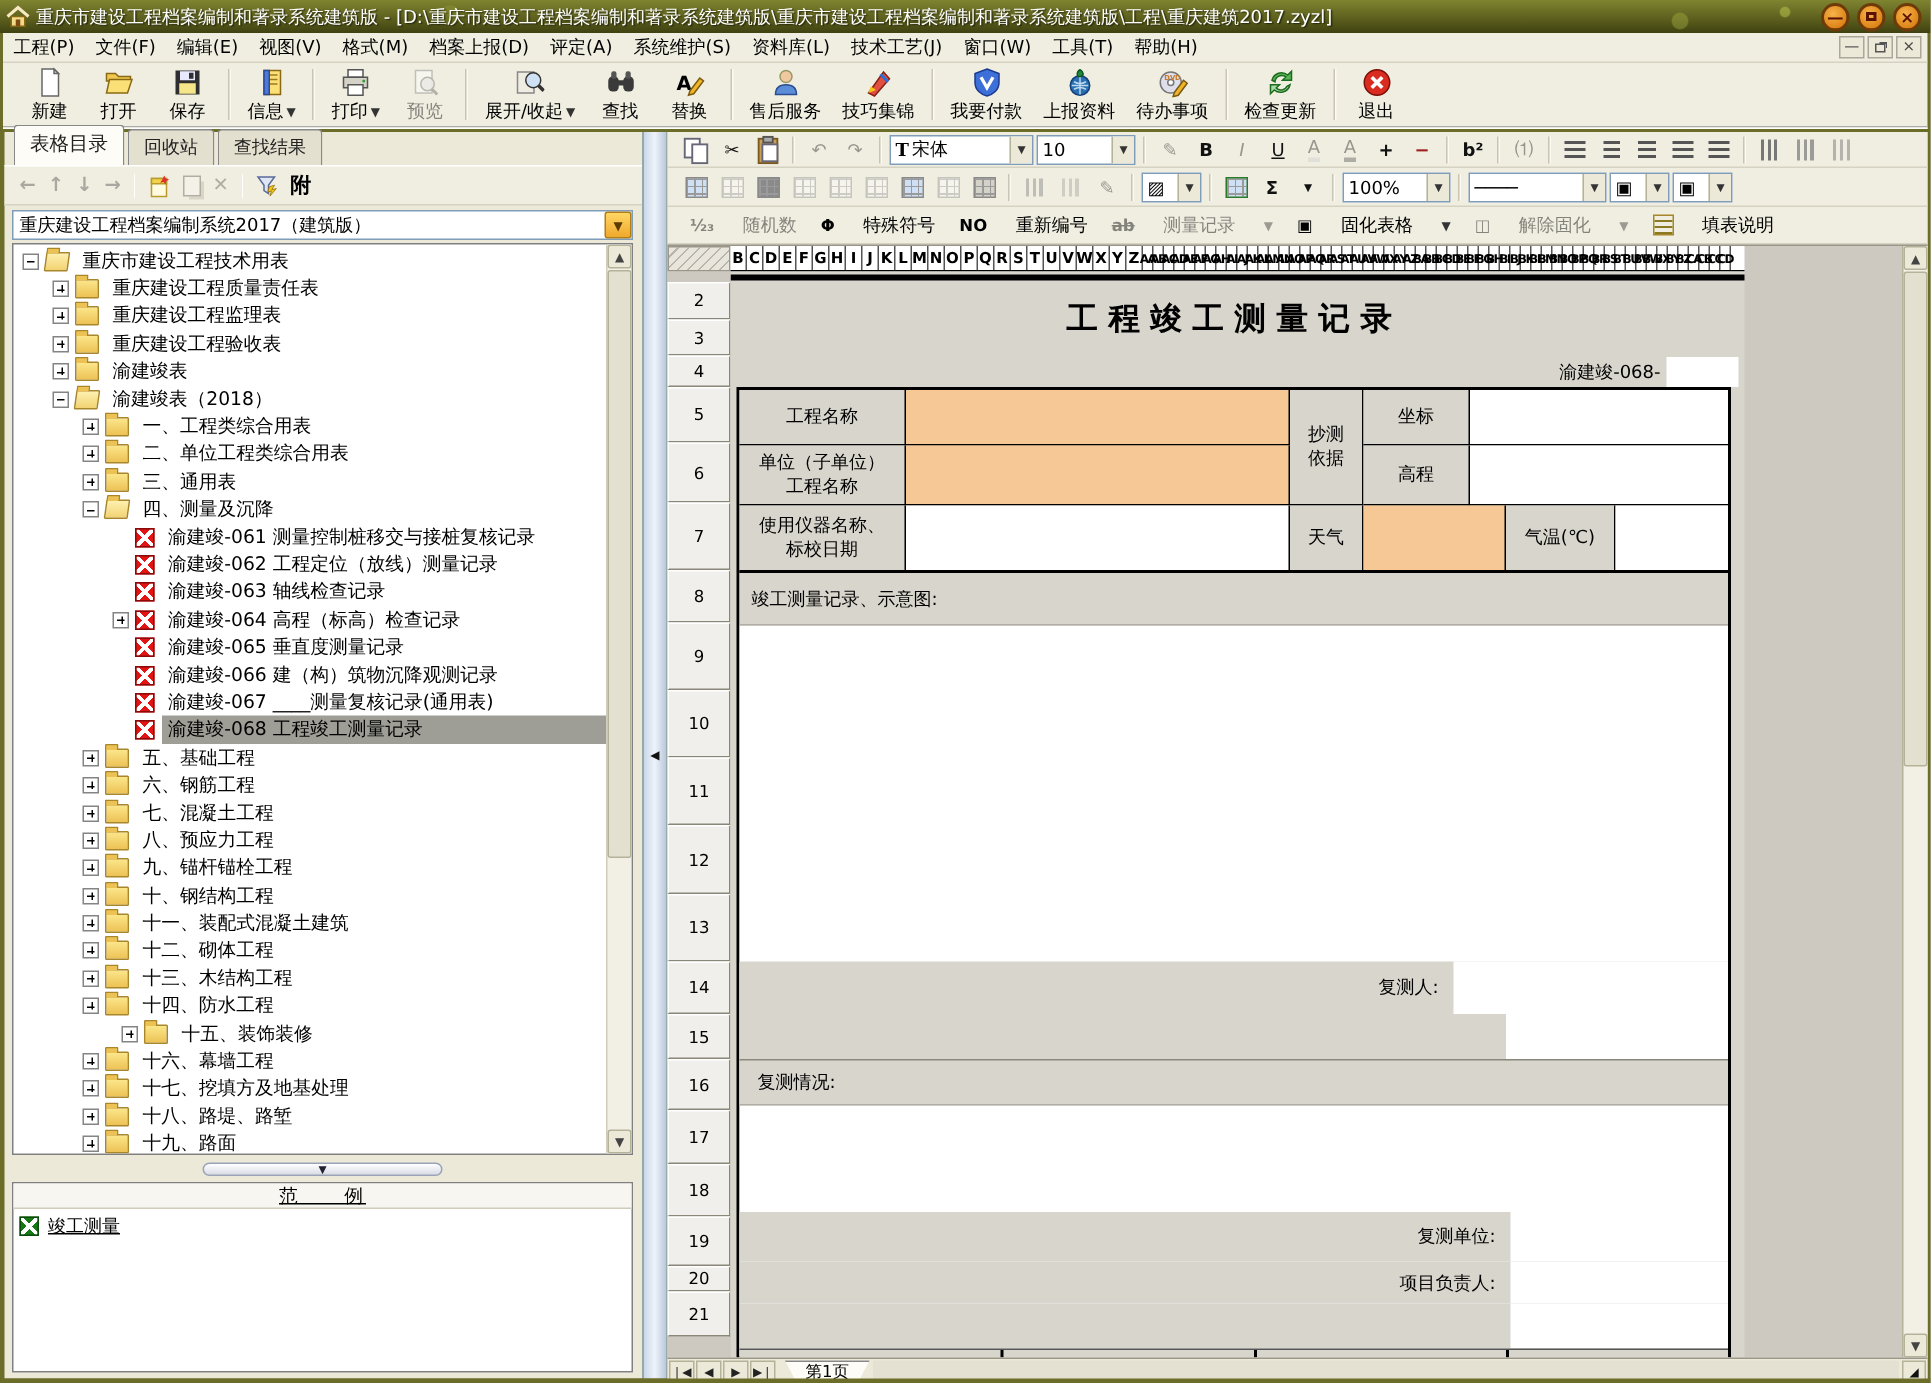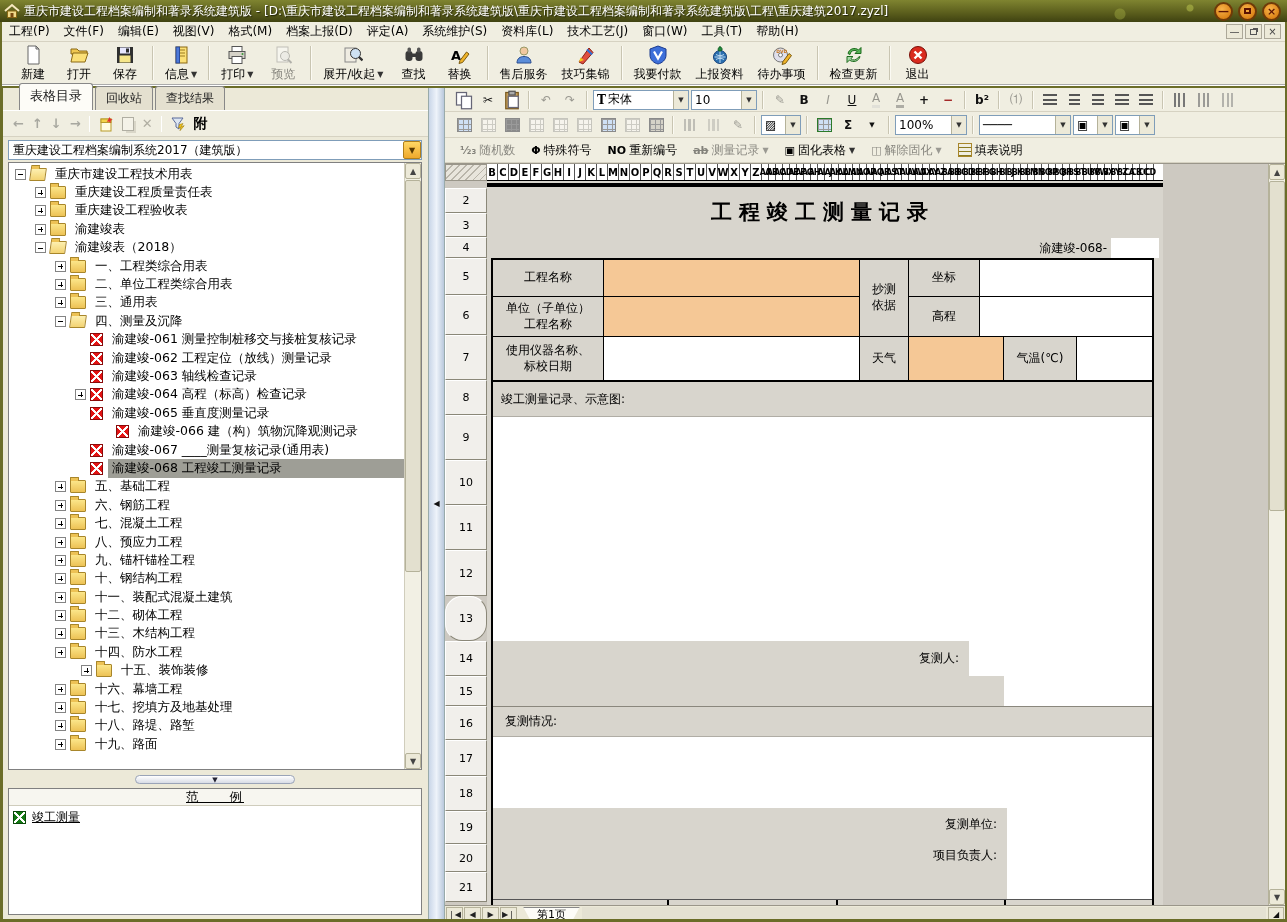--- a/index.html
+++ b/index.html
@@ -38,21 +38,21 @@
   .tbtn { min-width:46px; padding:2px 6px 1px; display:flex; flex-direction:column; align-items:center;
     justify-content:center; gap:1px; cursor:pointer; border:1px solid transparent; }
   .tbtn .ic { width:20px; height:20px; }
   .tbtn .lb { font-size:12px; color:#000; white-space:nowrap; display:flex; align-items:center; gap:2px; }
   .tbtn.dis { opacity:.45; filter:grayscale(.9); }
   .tsep-v { width:2px; margin:4px 4px; border-left:1px solid #c9c5b2; border-right:1px solid #fbfaf3; }
   .ddarr { font-size:8px; color:#333; }
 
   
   .left { position:absolute; left:3px; top:88px; width:425px; height:831px; background:#ece9d8; }
-  .ltabs { position:absolute; left:16px; top:0; height:22px; display:flex; align-items:flex-end; }
+  .ltabs { position:absolute; left:6px; top:0; height:22px; display:flex; align-items:flex-end; }
   .ltab { padding:3px 10px 3px; border:1px solid #888; border-bottom:none; background:#e4e0cf;
     border-radius:3px 3px 0 0; margin-right:2px; font-size:12px; cursor:pointer; color:#222; }
   .ltab.active { background:#fdfcf7; padding-bottom:5px; font-size:13px; }
   .ttools { position:absolute; left:0; top:22px; width:425px; height:27px; background:#f0eee1;
     border-top:1px solid #fff; border-bottom:1px solid #d6d2c2; display:flex; align-items:center; padding-left:10px; gap:8px; }
   .ttools .nav { color:#a8a8a0; font-size:13px; font-weight:bold; cursor:default; }
   .ttools .sep { width:1px; height:16px; background:#c9c5b2; border-right:1px solid #fff; }
   .ttools .tic { width:16px; height:16px; cursor:pointer; }
   .ttools .gray-x { color:#b0aea2; font-size:13px; font-weight:bold; }
   .gray-copy { width:12px; height:14px; border:1px solid #b0aea2; background:#f4f2e8; box-shadow:3px 3px 0 -1px #d9d6c8; }
@@ -122,21 +122,21 @@
   .combo .arr { margin-left:auto; width:15px; height:100%; background:#ece9d8; border-left:1px solid #b5b29a;
     font-size:7px; display:flex; align-items:center; justify-content:center; color:#333; }
   .combo .pre { font-family:"DejaVu Serif","Liberation Serif",serif; font-weight:bold; margin-right:2px; }
   .gi { width:15px; height:14px; border:1px solid #8a8a8a; background-image:
       repeating-linear-gradient(to right,#9a9a9a 0 1px,transparent 1px 5px),
       repeating-linear-gradient(to bottom,#9a9a9a 0 1px,transparent 1px 5px);
       background-color:#fff; }
   .gi.blue { background-color:#cfe0f5; }
   .bars { width:14px; height:12px; background:repeating-linear-gradient(to bottom,#555 0 2px,transparent 2px 4.5px); }
   .vbars { width:13px; height:14px; background:repeating-linear-gradient(to right,#777 0 2px,transparent 2px 4.5px); }
-  .cbn { display:flex; align-items:center; gap:3px; padding:2px 6px; cursor:pointer; border:1px solid transparent;
+  .cbn { display:flex; align-items:center; gap:19px; padding:2px 6px; cursor:pointer; border:1px solid transparent;
     font-size:12px; color:#000; white-space:nowrap; }
   .cbn.dis { opacity:.45; }
   .ci { font-weight:bold; font-size:11px; }
   .ci.note { width:14px; height:14px; background:linear-gradient(#fff8c8,#f3dd6a); border:1px solid #a8862b;
     background-image:repeating-linear-gradient(to bottom,transparent 0 3px,#8a7a20 3px 4px); }
 
   
   .sheet { position:absolute; left:0; top:75px; width:840px; height:742px; background:#cdc9c1; border-top:1px solid #9a968a; }
   .corner { position:absolute; left:0; top:0; width:42px; height:17px; background:#e8e5dc; border:1px solid #9a968a;
     background-image:repeating-linear-gradient(135deg, transparent 0 4px, #b9b5aa 4px 5px); }
@@ -412,20 +412,25 @@
           <span class="tlabel">重庆市建设工程技术用表</span>
         </div>
         <div class="trow" style="padding-left: 26px;">
           <span class="exp plus"></span>
           <span class="tico ico-folder"></span>
           <span class="tlabel">重庆建设工程质量责任表</span>
         </div>
         <div class="trow" style="padding-left: 26px;">
           <span class="exp plus"></span>
           <span class="tico ico-folder"></span>
+          <span class="tlabel">重庆建设工程监理表</span>
+        </div>
+        <div class="trow" style="padding-left: 26px;">
+          <span class="exp plus"></span>
+          <span class="tico ico-folder"></span>
           <span class="tlabel">重庆建设工程验收表</span>
         </div>
         <div class="trow" style="padding-left: 26px;">
           <span class="exp plus"></span>
           <span class="tico ico-folder"></span>
           <span class="tlabel">渝建竣表</span>
         </div>
         <div class="trow" style="padding-left: 26px;">
           <span class="exp"></span>
           <span class="tico ico-folder-open"></span>
@@ -469,21 +474,21 @@
         <div class="trow" style="padding-left: 66px;">
           <span class="exp plus"></span>
           <span class="tico ico-form"></span>
           <span class="tlabel">渝建竣-064 高程（标高）检查记录</span>
         </div>
         <div class="trow" style="padding-left: 66px;">
           <span class="noexp"></span>
           <span class="tico ico-form"></span>
           <span class="tlabel">渝建竣-065 垂直度测量记录</span>
         </div>
-        <div class="trow" style="padding-left: 92px;">
+        <div class="trow" style="padding-left: 66px;">
           <span class="noexp"></span>
           <span class="tico ico-form"></span>
           <span class="tlabel">渝建竣-066 建（构）筑物沉降观测记录</span>
         </div>
         <div class="trow" style="padding-left: 66px;">
           <span class="noexp"></span>
           <span class="tico ico-form"></span>
           <span class="tlabel">渝建竣-067 ____测量复核记录(通用表)</span>
         </div>
         <div class="trow" style="padding-left: 66px;">
@@ -871,28 +876,28 @@
         <div class="rowcell" style="height: 24px;">3</div>
         <div class="rowcell" style="height: 21px;">4</div>
         <div class="rowcell" style="height: 37px;">5</div>
         <div class="rowcell" style="height: 40px;">6</div>
         <div class="rowcell" style="height: 45px;">7</div>
         <div class="rowcell" style="height: 35px;">8</div>
         <div class="rowcell" style="height: 45px;">9</div>
         <div class="rowcell" style="height: 45px;">10</div>
         <div class="rowcell" style="height: 45px;">11</div>
         <div class="rowcell" style="height: 46px;">12</div>
-        <div class="rowcell" style="height: 45px; border-radius: 17px;">13</div>
+        <div class="rowcell" style="height: 45px;">13</div>
         <div class="rowcell" style="height: 35px;">14</div>
         <div class="rowcell" style="height: 30px;">15</div>
         <div class="rowcell" style="height: 34px;">16</div>
         <div class="rowcell" style="height: 36px;">17</div>
         <div class="rowcell" style="height: 35px;">18</div>
         <div class="rowcell" style="height: 33px;">19</div>
-        <div class="rowcell" style="height: 28px;">20</div>
+        <div class="rowcell" style="height: 17px;">20</div>
         <div class="rowcell" style="height: 30px;">21</div>
       </div>
 
     <div class="canvas">
       <div class="page">
         <div class="strip1"></div>
         <div class="sheet-title">工程竣工测量记录</div>
         <span class="code-label">渝建竣-068-</span>
         <span class="code-cell"></span>
 

